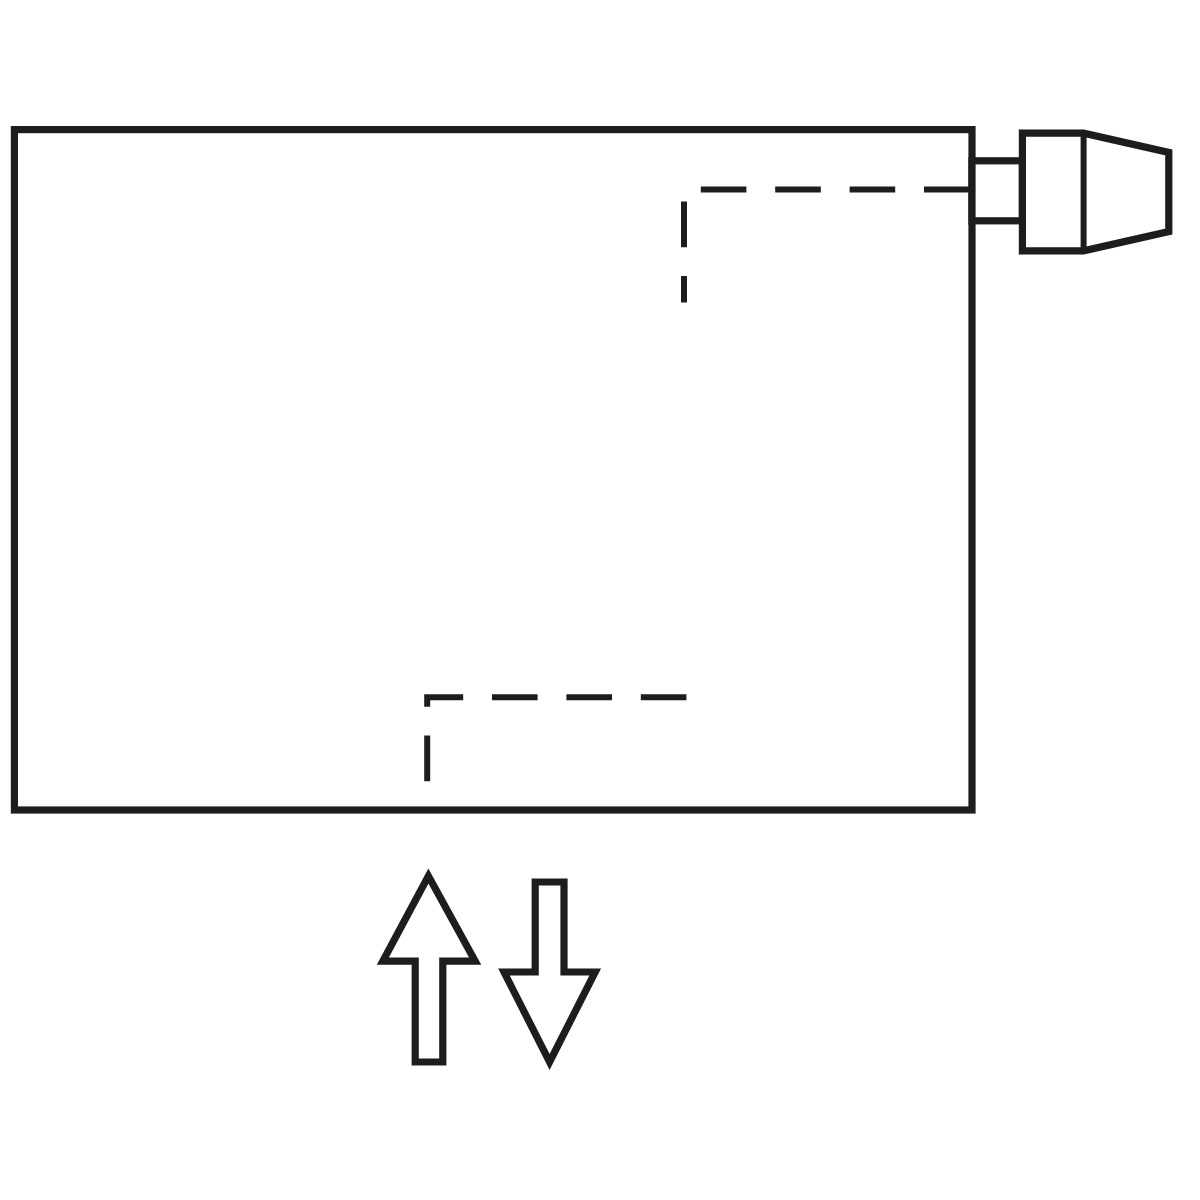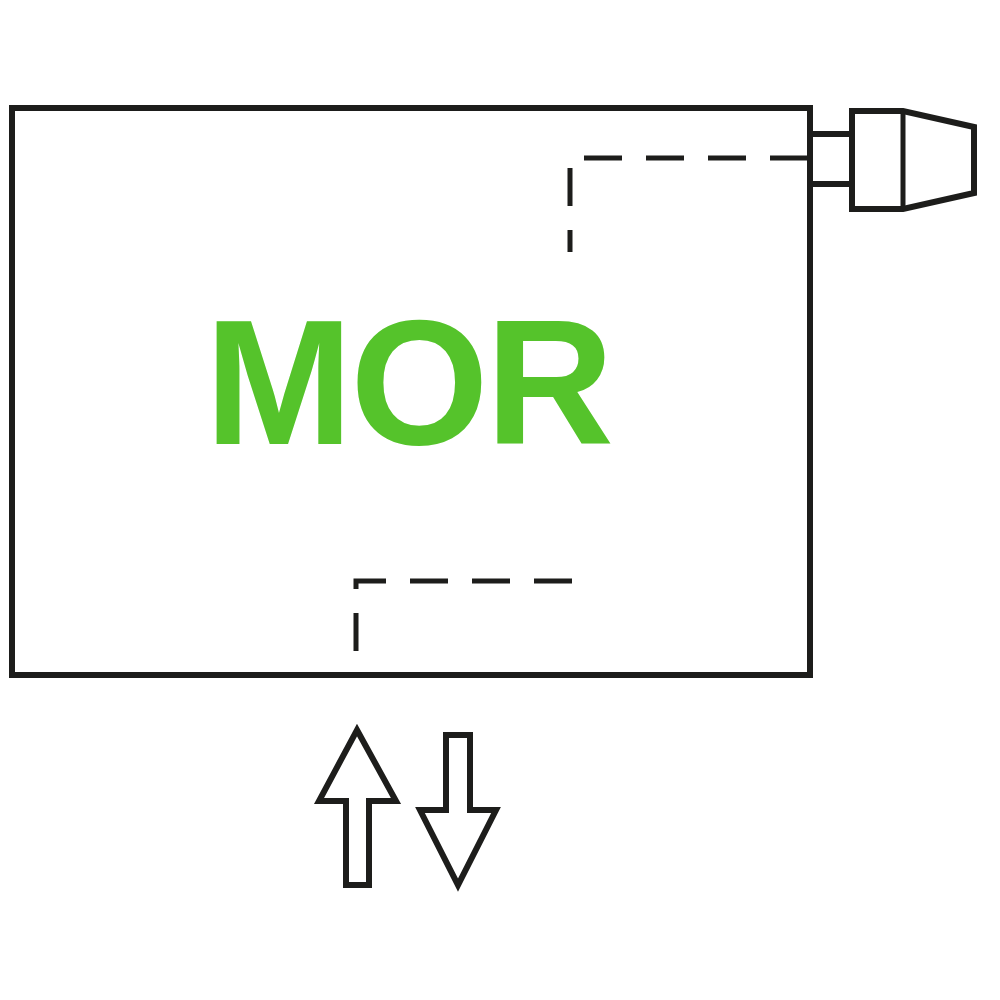--- a/index.html
+++ b/index.html
@@ -69,14 +69,13 @@
     </g>
 
     <polyline points="808,158 570,158 570,252" class="pipe-dashed" style="stroke: rgb(29, 29, 27);"></polyline>
 
     <polyline points="572,581 356,581 356,673" class="pipe-dashed" style="stroke: rgb(29, 29, 27);"></polyline>
 
     <polygon points="357,730 396,801 369,801 369,885 346,885 346,801 319,801" class="shape" style="stroke: rgb(29, 29, 27);"></polygon>
     <polygon points="446,735 470,735 470,810 496,810 458,885 420,810 446,810" class="shape" style="stroke: rgb(29, 29, 27);"></polygon>
   </svg>
 
-  <div class="model-label" style="color: rgb(85, 195, 43);">MOR</div>
 </div>
 
 </body></html>

